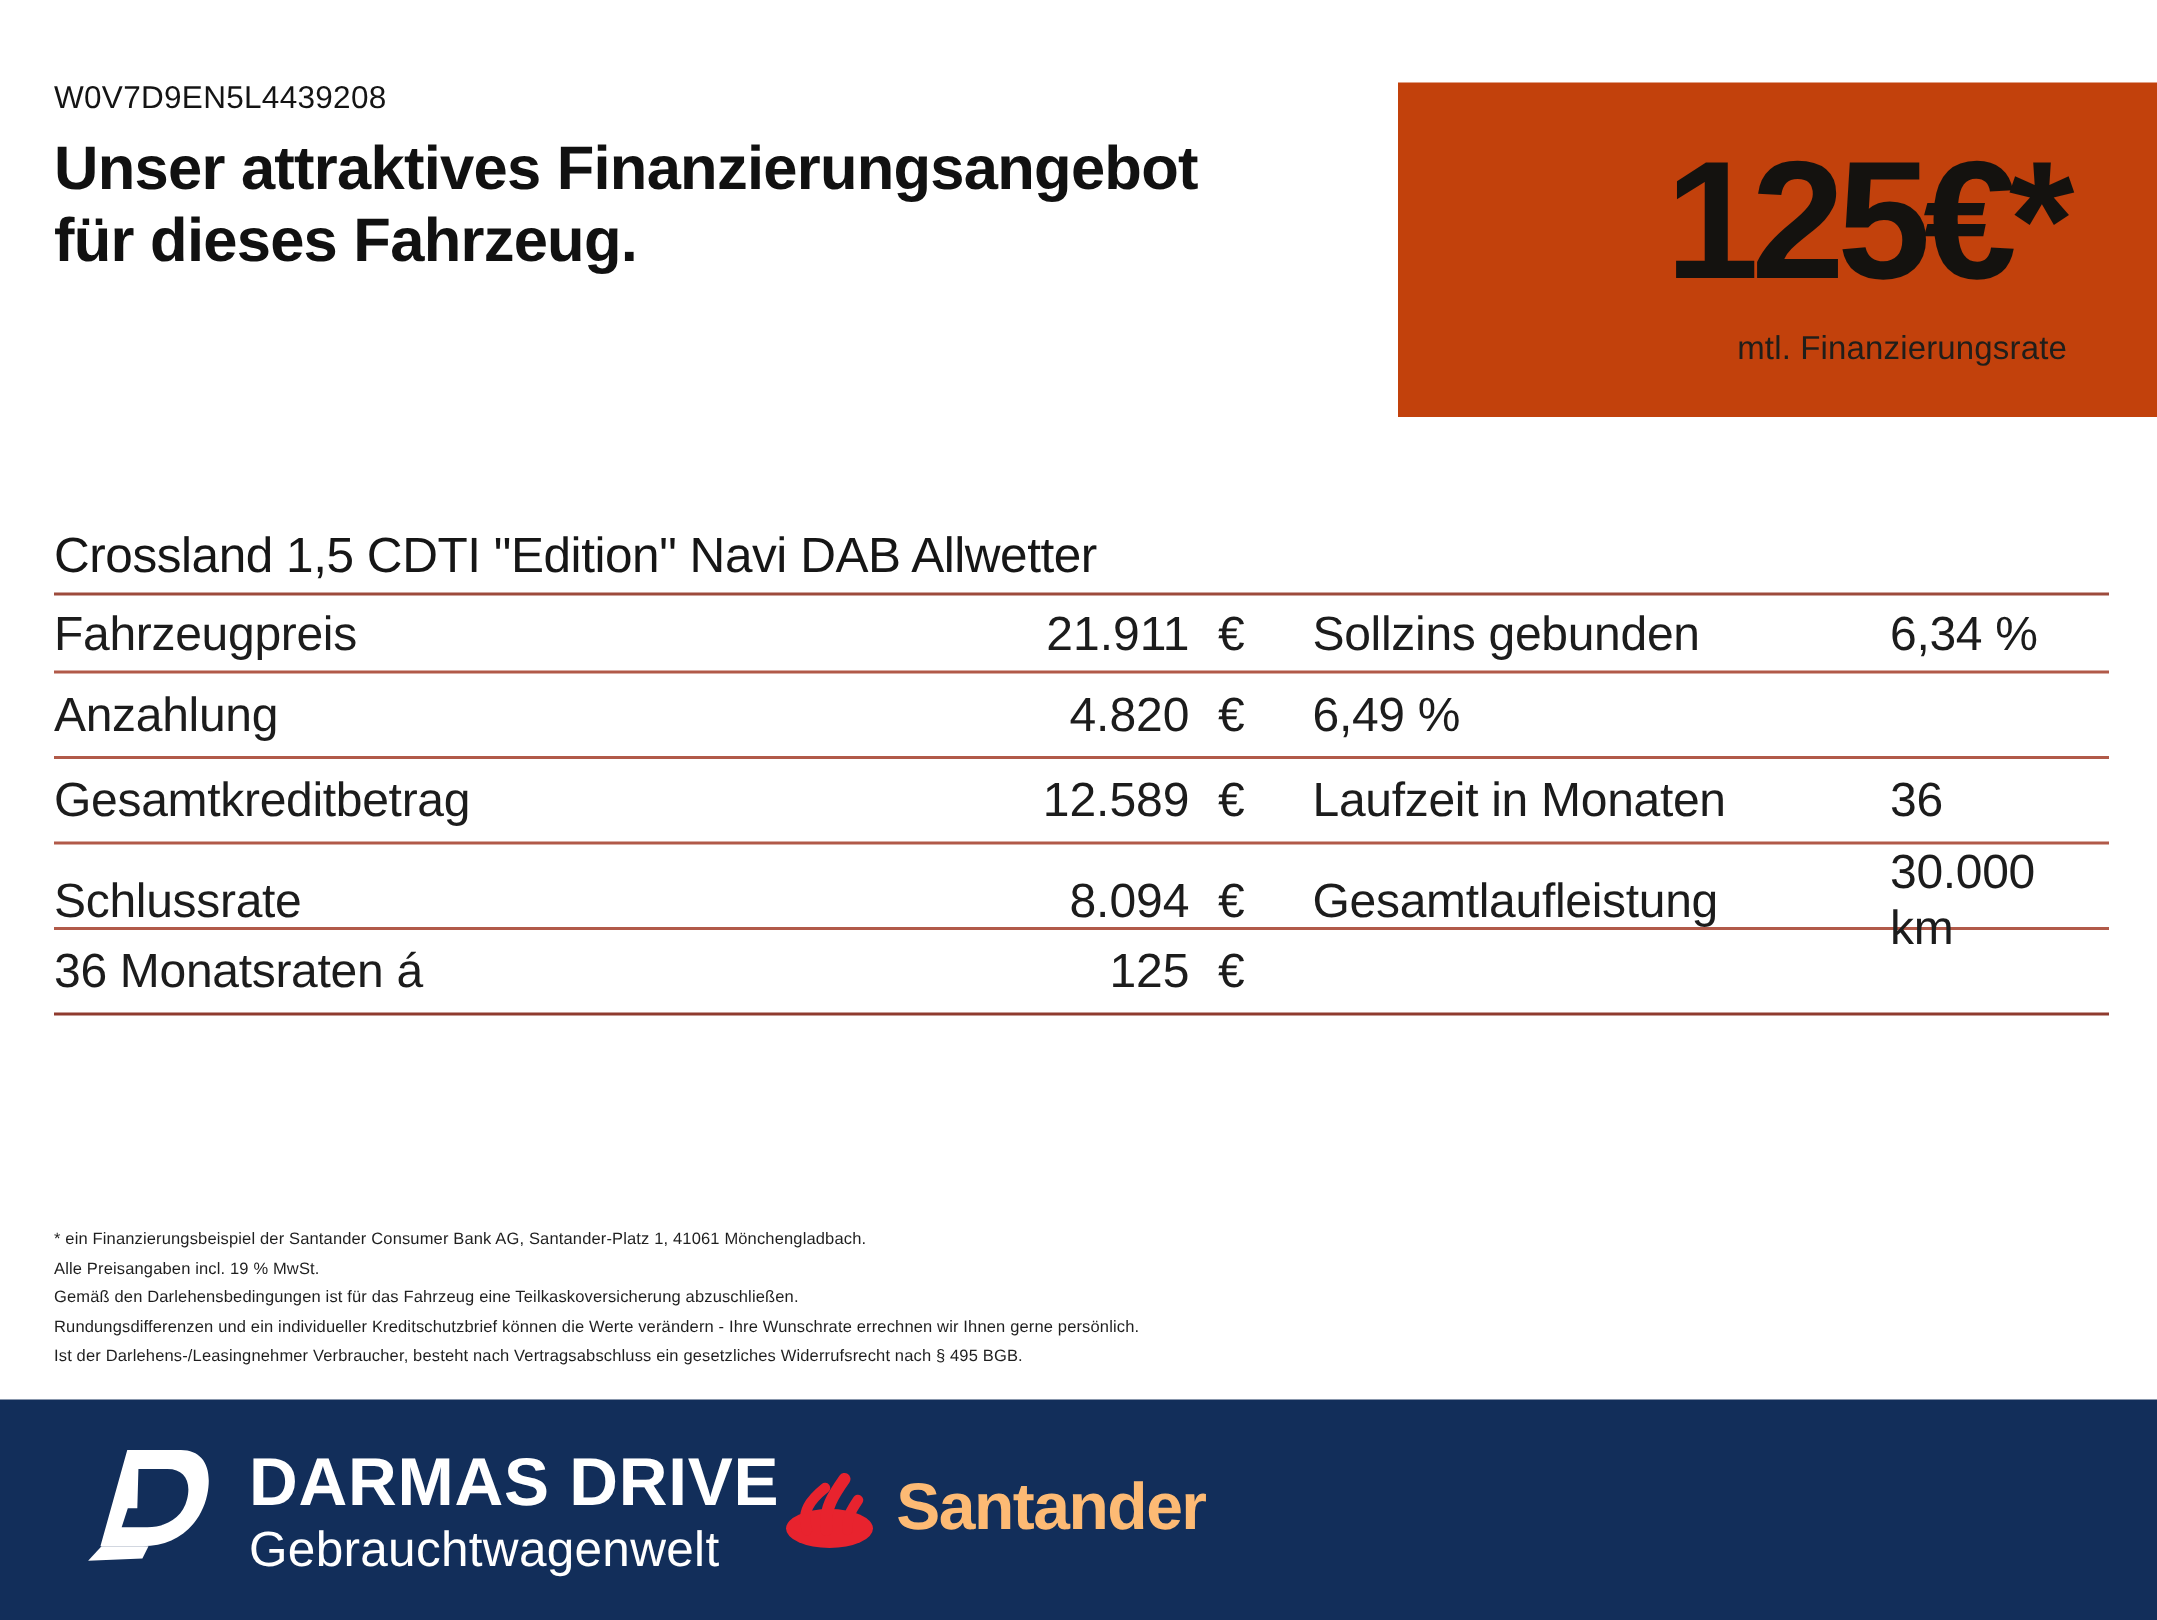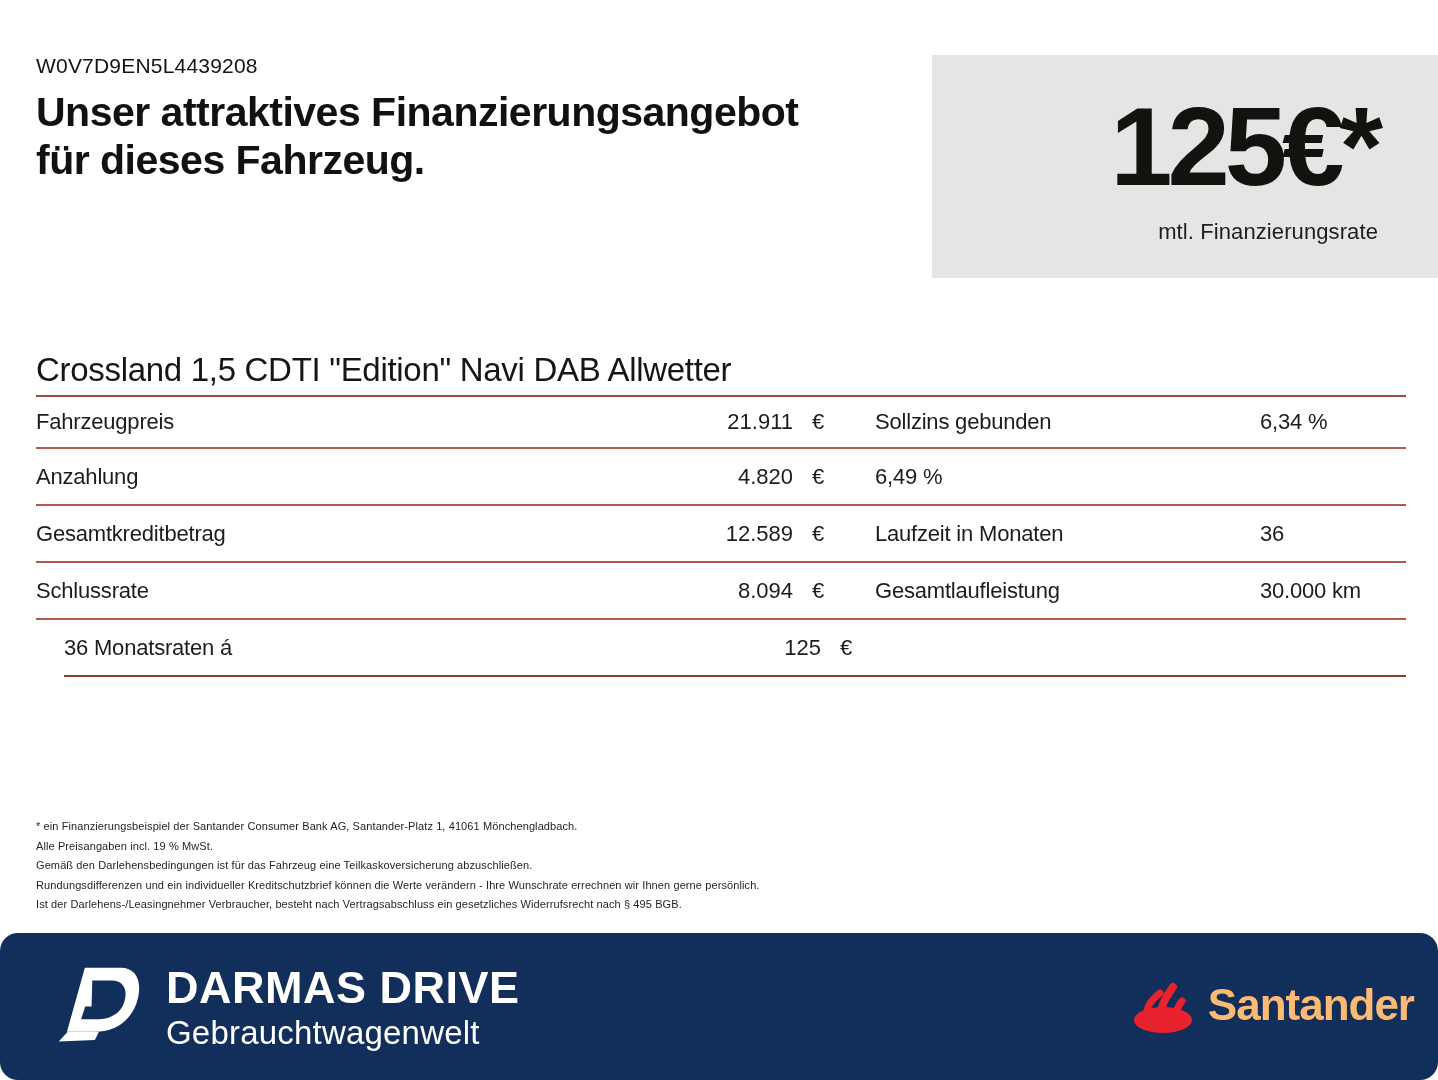--- a/index.html
+++ b/index.html
@@ -20,21 +20,21 @@
   .headline{
     position:absolute;left:36px;top:88px;
     font-size:41px;font-weight:700;line-height:48px;
     letter-spacing:-0.5px;color:#111;
   }
 
   
   .offer-box{
     position:absolute;left:932px;top:55px;
     width:506px;height:223px;
-    background:#e5e5e5;
+    background:#c2410c;
     box-sizing:border-box;
     padding:36px 60px 12px 0;
     text-align:right;
   }
   .offer-rate{
     font-size:112px;font-weight:800;line-height:1;
     letter-spacing:-5px;color:#14120f;
   }
   .offer-caption{
     font-size:22px;font-weight:500;color:#201e1a;
@@ -51,45 +51,44 @@
   .fin-table{
     position:absolute;left:36px;top:395px;width:1370px;
     border-top:2px solid #9d4b3c;
   }
   .t-row{
     display:grid;
     grid-template-columns:560px 197px 82px 385px 1fr;
     align-items:center;
     height:55px;
     border-bottom:2px solid #b15a49;
-    font-size:22px;color:#1c1c1c;
+    font-size:32px;color:#1c1c1c;
   }
   .t-row:first-child{height:50px;}
-  .t-row:last-child{border-bottom:2px solid #8f3b2e;margin-left:28px;}
+  .t-row:last-child{border-bottom:2px solid #8f3b2e;}
   .c-label{letter-spacing:-0.2px;}
   .c-value{text-align:right;}
   .c-unit{padding-left:19px;}
   .c-rvalue{letter-spacing:-0.2px;}
 
   
   .disclaimer{
     position:absolute;left:36px;top:817px;
     font-size:11px;line-height:19.6px;color:#1f1f1f;
     letter-spacing:0.1px;
   }
 
   
   .footer{
     position:absolute;left:0;bottom:0;
     width:100%;height:147px;
     background:#122e5a;
-    display:flex;align-items:center;justify-content:space-between;
+    display:flex;align-items:center;
     box-sizing:border-box;
     padding:0 24px 0 58px;
-    border-radius:18px;
   }
   .dealer{display:flex;align-items:center;gap:26px;}
   .dealer-name{
     font-size:45px;font-weight:800;color:#ffffff;
     letter-spacing:0.5px;line-height:1;
   }
   .dealer-sub{
     font-size:33px;font-weight:500;color:#ffffff;
     margin-top:6px;letter-spacing:0.2px;line-height:1;
   }

